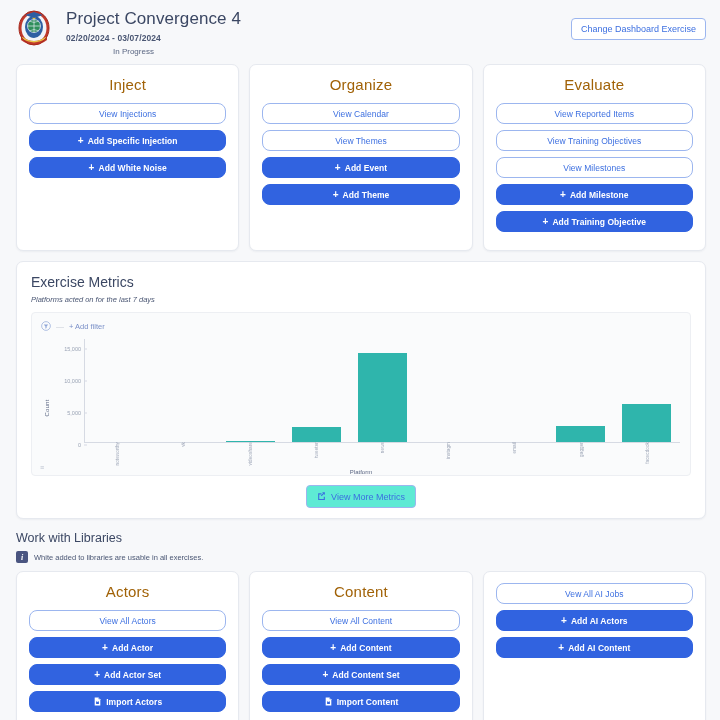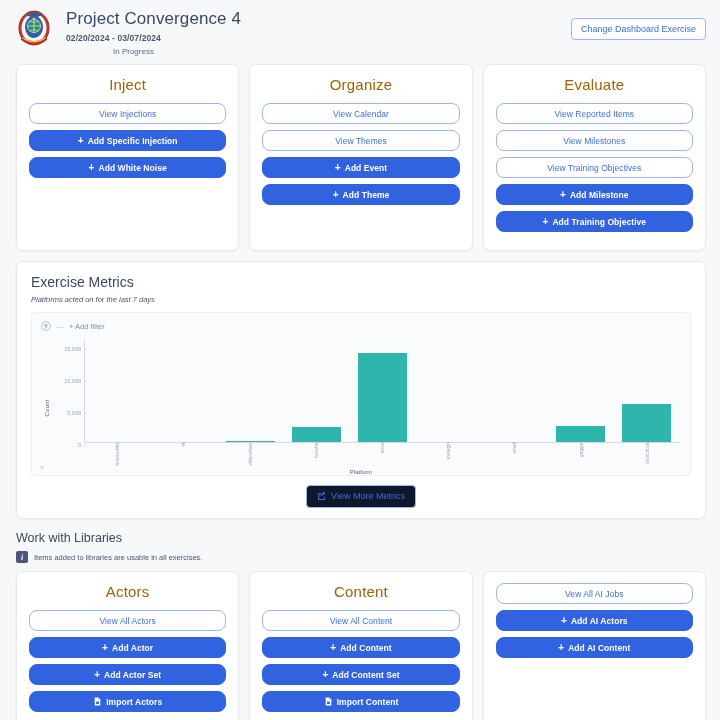--- a/index.html
+++ b/index.html
@@ -98,22 +98,22 @@
     position: absolute; left: 50%; top: 0;
     font-size: 4.6px; color: #9aa3b5; white-space: nowrap;
     transform: rotate(-90deg) translate(-100%, -50%); transform-origin: left top;
     letter-spacing: .1px;
   }
   .xaxis-title { position: absolute; left: 0; right: 0; bottom: 0; text-align: center; font-size: 6px; color: #5b6783; }
   .grip { position: absolute; left: 8px; bottom: 4px; font-size: 7px; color: #b9c0cd; line-height: 1; }
 
   .more-row { display: flex; justify-content: center; margin-top: 9px; }
   .more-btn {
-    display: inline-flex; align-items: flex-start; gap: 5px;
-    font-size: 9px; color: #3c6fe0; background: #0f172a;
+    display: inline-flex; align-items: center; gap: 5px;
+    font-size: 9px; color: #3c6fe0; background: #5eead4;
     border: 1px solid #9cb6ef; border-radius: 4px;
     padding: 5px 10px; cursor: pointer; font-family: "Liberation Sans", sans-serif;
   }
 
   
   .lib-head { padding: 12px 14px 0 16px; }
   .lib-title { font-size: 12.5px; color: #3b4763; font-weight: 400; }
   .lib-note { display: flex; align-items: center; gap: 6px; margin-top: 6px; }
   .info-badge {
     width: 12px; height: 12px; border-radius: 2px; background: #4a5580;
@@ -187,24 +187,24 @@
           <span class="gl">+</span>
           <span>Add Theme</span>
         </div>
       </div>
       <div class="card">
         <div class="card-title">Evaluate</div>
         <div class="btn outline">
           <span>View Reported Items</span>
         </div>
         <div class="btn outline">
+          <span>View Training Objectives</span>
+        </div>
+        <div class="btn outline">
           <span>View Milestones</span>
-        </div>
-        <div class="btn outline">
-          <span>View Training Objectives</span>
         </div>
         <div class="btn solid">
           <span class="gl">+</span>
           <span>Add Milestone</span>
         </div>
         <div class="btn solid">
           <span class="gl">+</span>
           <span>Add Training Objective</span>
         </div>
       </div>
@@ -315,21 +315,21 @@
           <span>View More Metrics</span>
         </button>
       </div>
     </div>
   </div>
 
   <div class="lib-head">
     <div class="lib-title">Work with Libraries</div>
     <div class="lib-note">
       <span class="info-badge">i</span>
-      <span class="lib-note-text">Items added to libraries are usable in all exercises.</span>
+      <span class="lib-note-text">White added to libraries are usable in all exercises.</span>
     </div>
   </div>
 
   <div class="lib-trio">
       <div class="card">
         <div class="card-title">Actors</div>
         <div class="btn outline">
           <span>View All Actors</span>
         </div>
         <div class="btn solid">

